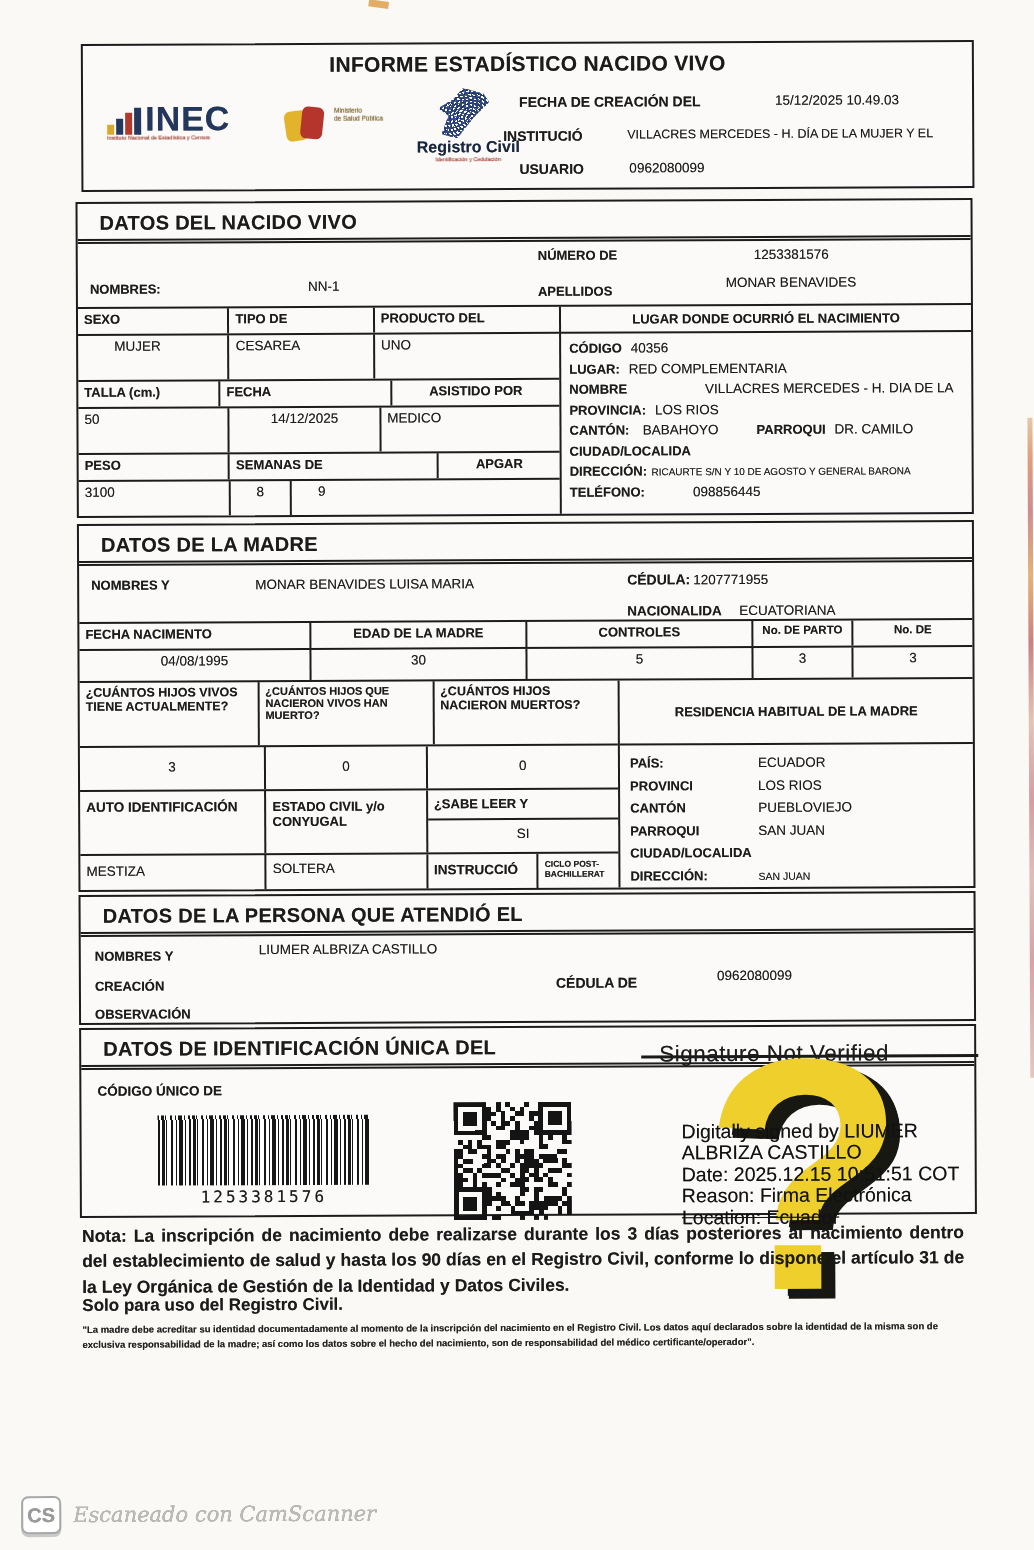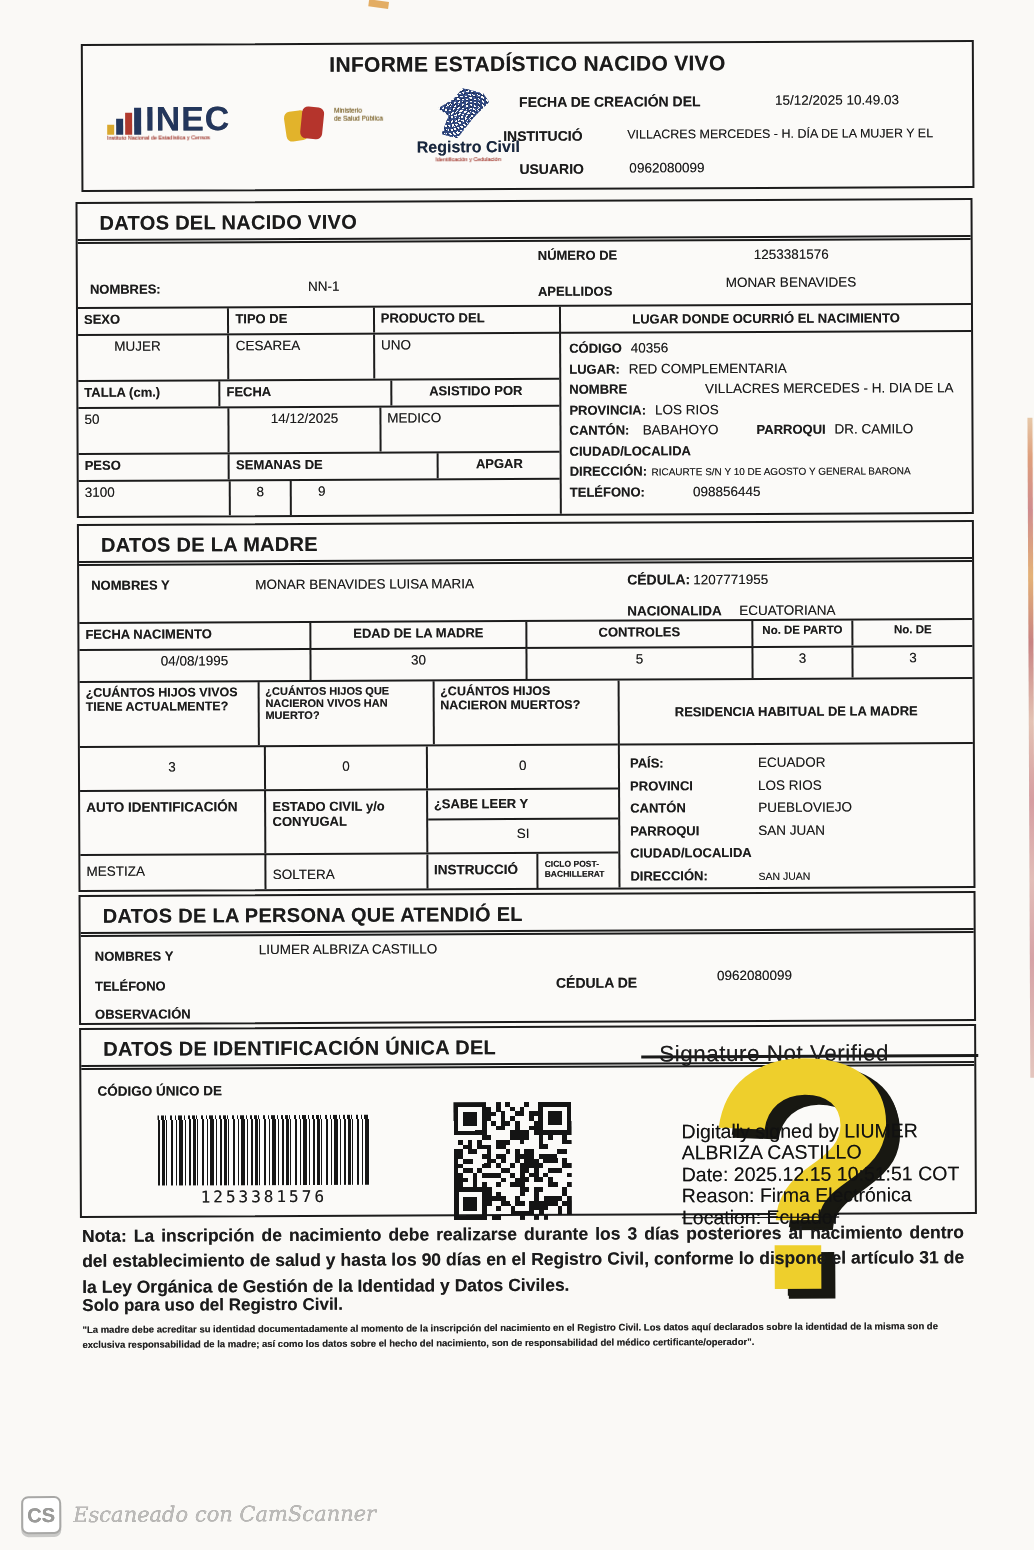--- a/index.html
+++ b/index.html
@@ -213,21 +213,21 @@
           <div class="row" style="height:64px;">
             <div class="c lbl" style="width:187px;font-size:13.5px;padding-top:8px;">AUTO IDENTIFICACIÓN</div>
             <div class="c lbl" style="width:162px;padding-top:8px;">ESTADO CIVIL y/o CONYUGAL</div>
             <div style="width:191px;box-sizing:border-box;">
               <div class="lbl" style="height:30px;border-bottom:2px solid #1c1c1c;box-sizing:border-box;padding:6px 6px 0;">¿SABE LEER Y</div>
               <div class="val center" style="padding-top:6px;">SI</div>
             </div>
           </div>
           <div class="row" style="height:34px;">
             <div class="c val" style="width:187px;padding-top:8px;">MESTIZA</div>
-            <div class="c val" style="width:162px;padding-top:12px;">SOLTERA</div>
+            <div class="c val" style="width:162px;padding-top:6px;">SOLTERA</div>
             <div class="c lbl" style="width:111px;font-size:13.5px;padding-top:8px;">INSTRUCCIÓ</div>
             <div class="c lbl" style="width:80px;font-size:8.5px;padding-top:5px;">CICLO POST-BACHILLERAT</div>
           </div>
         </div>
 
         <div style="flex:1;">
           <div class="lbl center" style="height:65px;border-bottom:2px solid #1c1c1c;box-sizing:border-box;padding-top:24px;font-size:13px;">RESIDENCIA HABITUAL DE LA MADRE</div>
           <div style="padding:8px 4px 0 10px;display:flex;flex-direction:column;gap:4.5px;">
             <div><span class="lbl" style="display:inline-block;width:128px;">PAÍS:</span><span class="val">ECUADOR</span></div>
             <div><span class="lbl" style="display:inline-block;width:128px;">PROVINCI</span><span class="val">LOS RIOS</span></div>
@@ -238,21 +238,21 @@
           </div>
         </div>
       </div>
     </div>
   </div>
 
   <div class="box" style="left:78px;top:893px;width:897px;height:130px;">
     <div class="sec-title">DATOS DE LA PERSONA QUE ATENDIÓ EL</div>
     <span class="abs lbl" style="left:14px;top:52px;">NOMBRES Y</span>
     <span class="abs val" style="left:178px;top:46px;">LIUMER ALBRIZA CASTILLO</span>
-    <span class="abs lbl" style="left:14px;top:82px;">TELÉFONO</span>
+    <span class="abs lbl" style="left:14px;top:82px;">CREACIÓN</span>
     <span class="abs lbl" style="left:475px;top:80px;font-size:14px;">CÉDULA DE</span>
     <span class="abs val" style="left:636px;top:74px;">0962080099</span>
     <span class="abs lbl" style="left:14px;top:110px;">OBSERVACIÓN</span>
   </div>
 
   <div class="box" style="left:78px;top:1026px;width:897px;height:190px;">
     <div class="sec-title">DATOS DE IDENTIFICACIÓN ÚNICA DEL</div>
     <span class="abs lbl" style="left:16px;top:54px;font-size:13.5px;">CÓDIGO ÚNICO DE</span>
     <div class="abs" style="left:76px;top:86px;width:212px;">
       <div class="barcode"></div>

